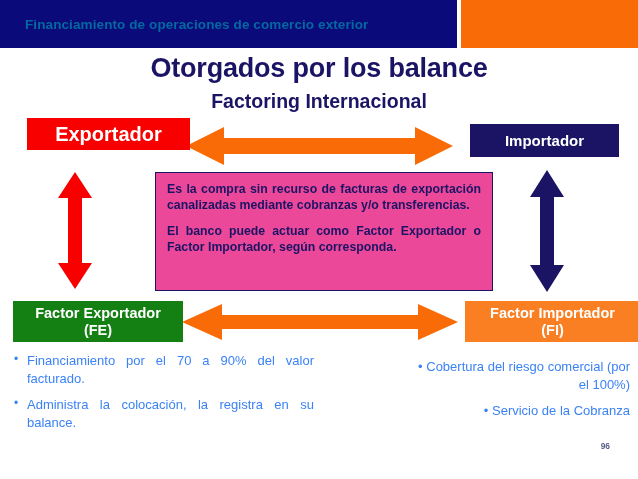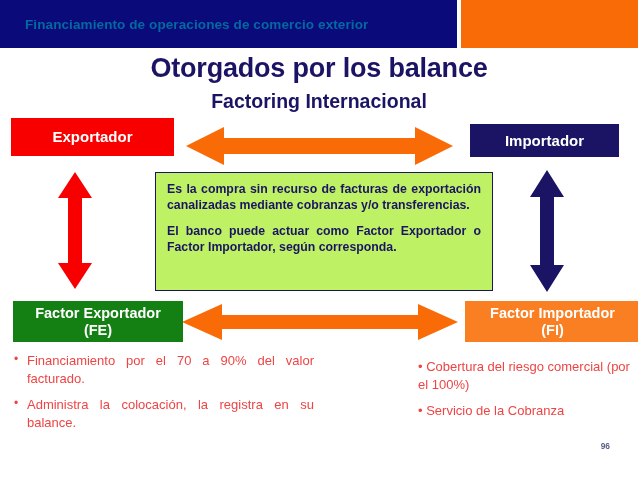--- a/index.html
+++ b/index.html
@@ -40,40 +40,40 @@
   }
 
   
   .box{
     position:absolute;
     display:flex;align-items:center;justify-content:center;
     color:#ffffff;font-weight:bold;text-align:center;
     line-height:1.15;
   }
   .box-exportador{
-    left:11px;top:118px;width:163px;height:38px;
-    background:#f90000;font-size:15px;
+    left:27px;top:118px;width:163px;height:32px;
+    background:#f90000;font-size:20px;
   }
   .box-importador{
     left:470px;top:124px;width:149px;height:33px;
     background:#1b1464;font-size:15px;
   }
   .box-fe{
     left:13px;top:301px;width:170px;height:41px;
     background:#148014;font-size:14.5px;
   }
   .box-fi{
     left:465px;top:301px;width:175px;height:41px;
     background:#f97f22;font-size:14.5px;justify-content:center;
   }
 
   
   .textbox{
     position:absolute;left:155px;top:172px;width:338px;height:119px;
-    border:1px solid #1b1464;background:#bef264;
+    border:1px solid #1b1464;background:#ec4899;
     box-sizing:border-box;
     padding:8px 11px 0 11px;
   }
   .textbox p{
     margin:0 0 9px 0;
     color:#1b1464;font-size:12.3px;font-weight:bold;
     text-align:justify;line-height:1.33;
   }
   .textbox p:last-child{margin-bottom:0;}
 
@@ -81,31 +81,31 @@
   .arrow{position:absolute;}
   .arrow svg{display:block;}
 
   .arrow-top{left:186px;top:125px;}
   .arrow-bottom{left:182px;top:302px;}
   .arrow-left{left:57px;top:172px;}
   .arrow-right{left:529px;top:170px;}
 
   
   .bullets{
-    position:absolute;color:#ef4444;font-size:13px;line-height:1.35;
+    position:absolute;color:#3b82f6;font-size:13px;line-height:1.35;
   }
   .bullets ul{margin:0;padding:0;list-style:none;}
   .bullets li{
     position:relative;padding-left:13px;margin-bottom:9px;
   }
   .bullets li:before{
     content:"\2022";position:absolute;left:0;top:-1px;font-size:12px;
   }
   .bullets-left{left:14px;top:352px;width:300px;text-align:justify;}
-  .bullets-right{left:418px;top:358px;width:212px;text-align:left;}
+  .bullets-right{left:418px;top:358px;width:212px;text-align:right;}
   .bullets-right li{padding-left:0;}
   .bullets-right li:before{content:"";}
   .footer-left{
     position:absolute;left:32px;top:441px;
     color:#5a5f8a;font-size:7.6px;line-height:1.55;
   }
   .footer-page{
     position:absolute;right:28px;top:441px;
     color:#5a5f8a;font-size:8.4px;font-weight:bold;
   }

